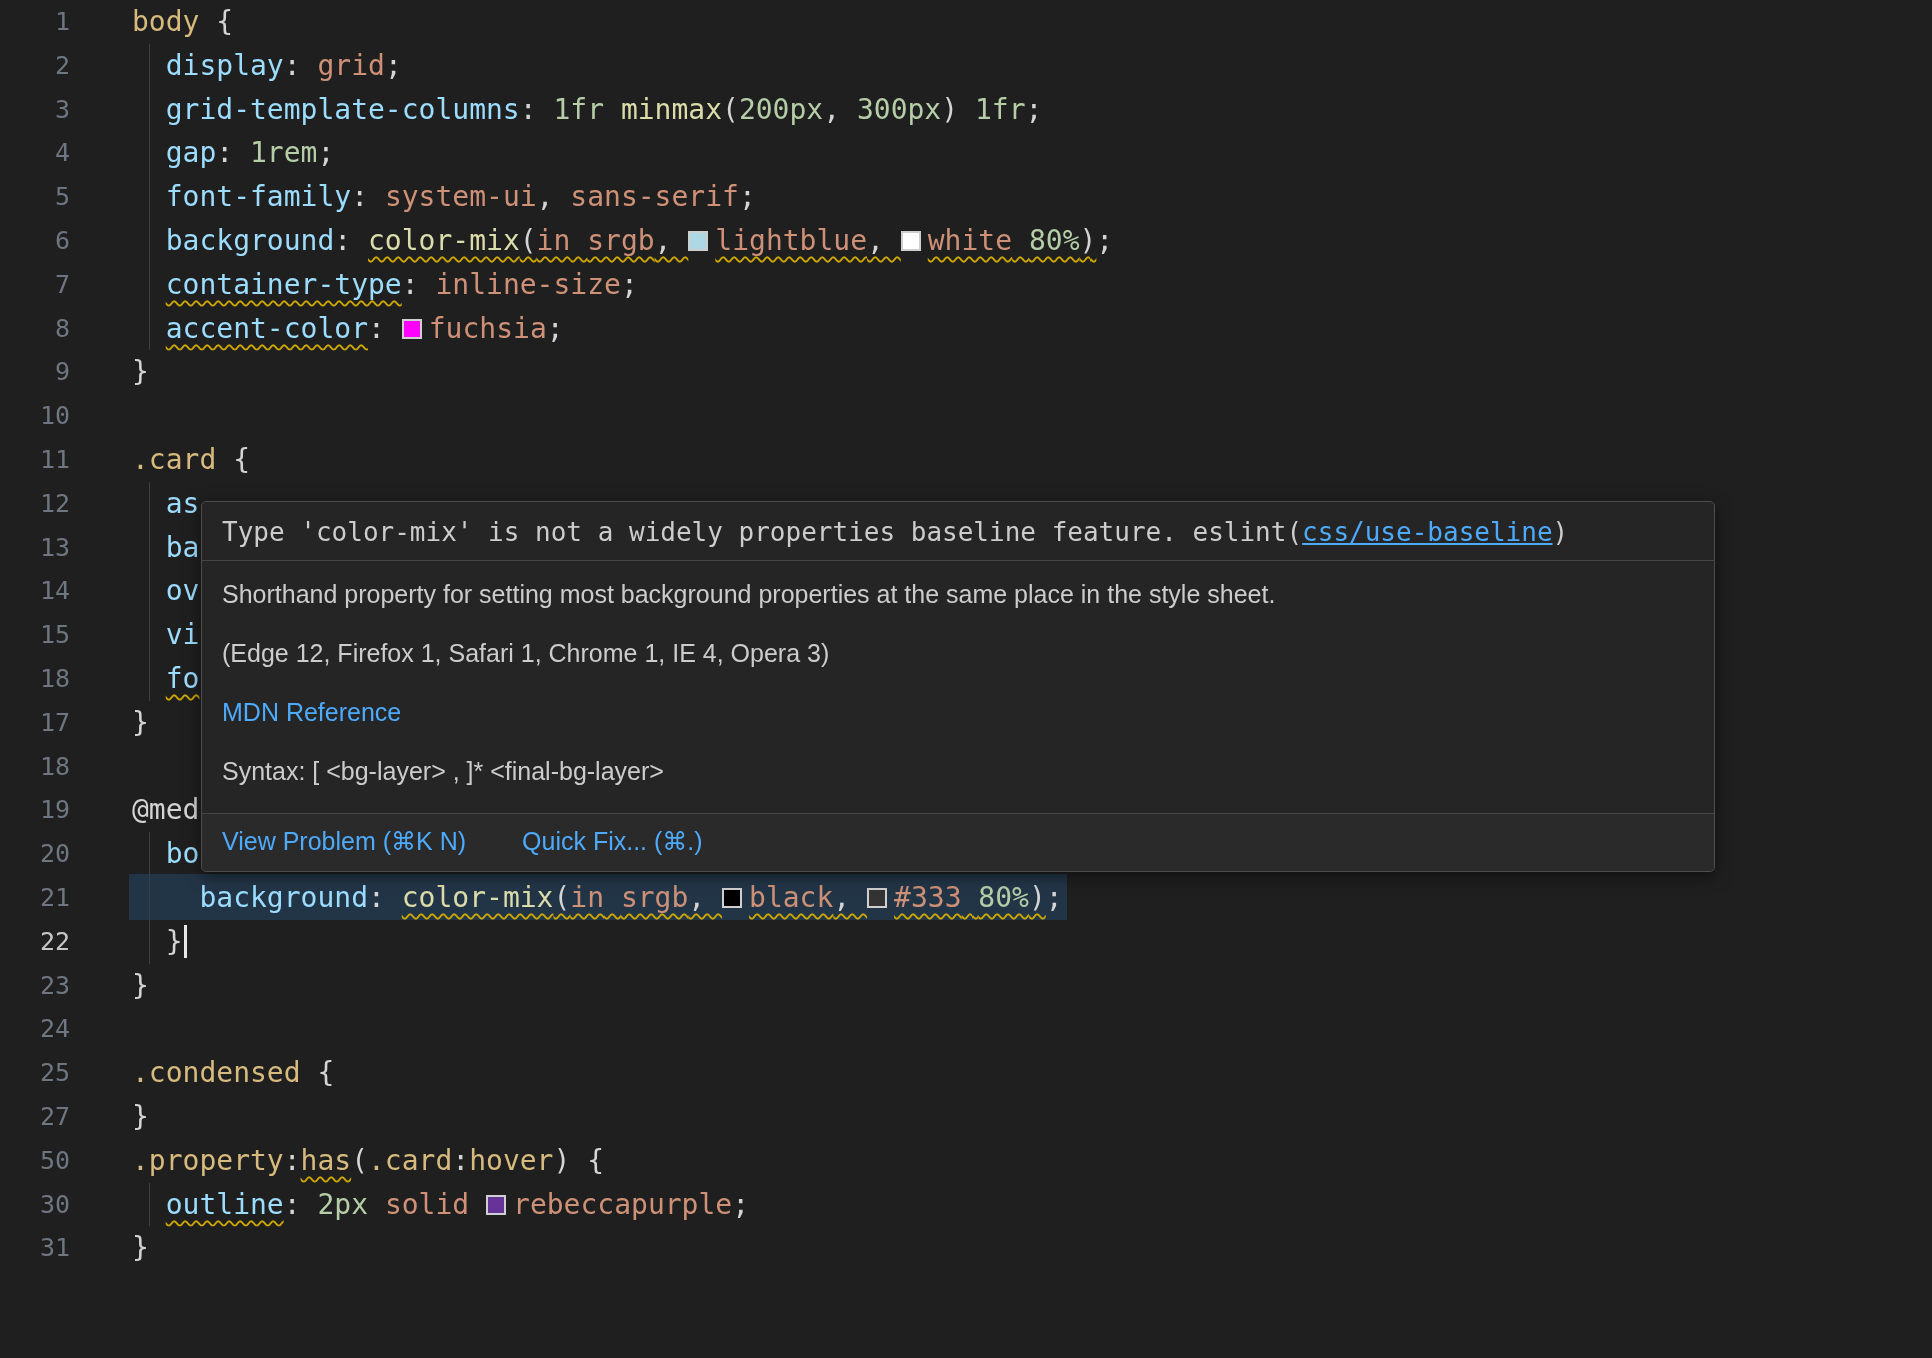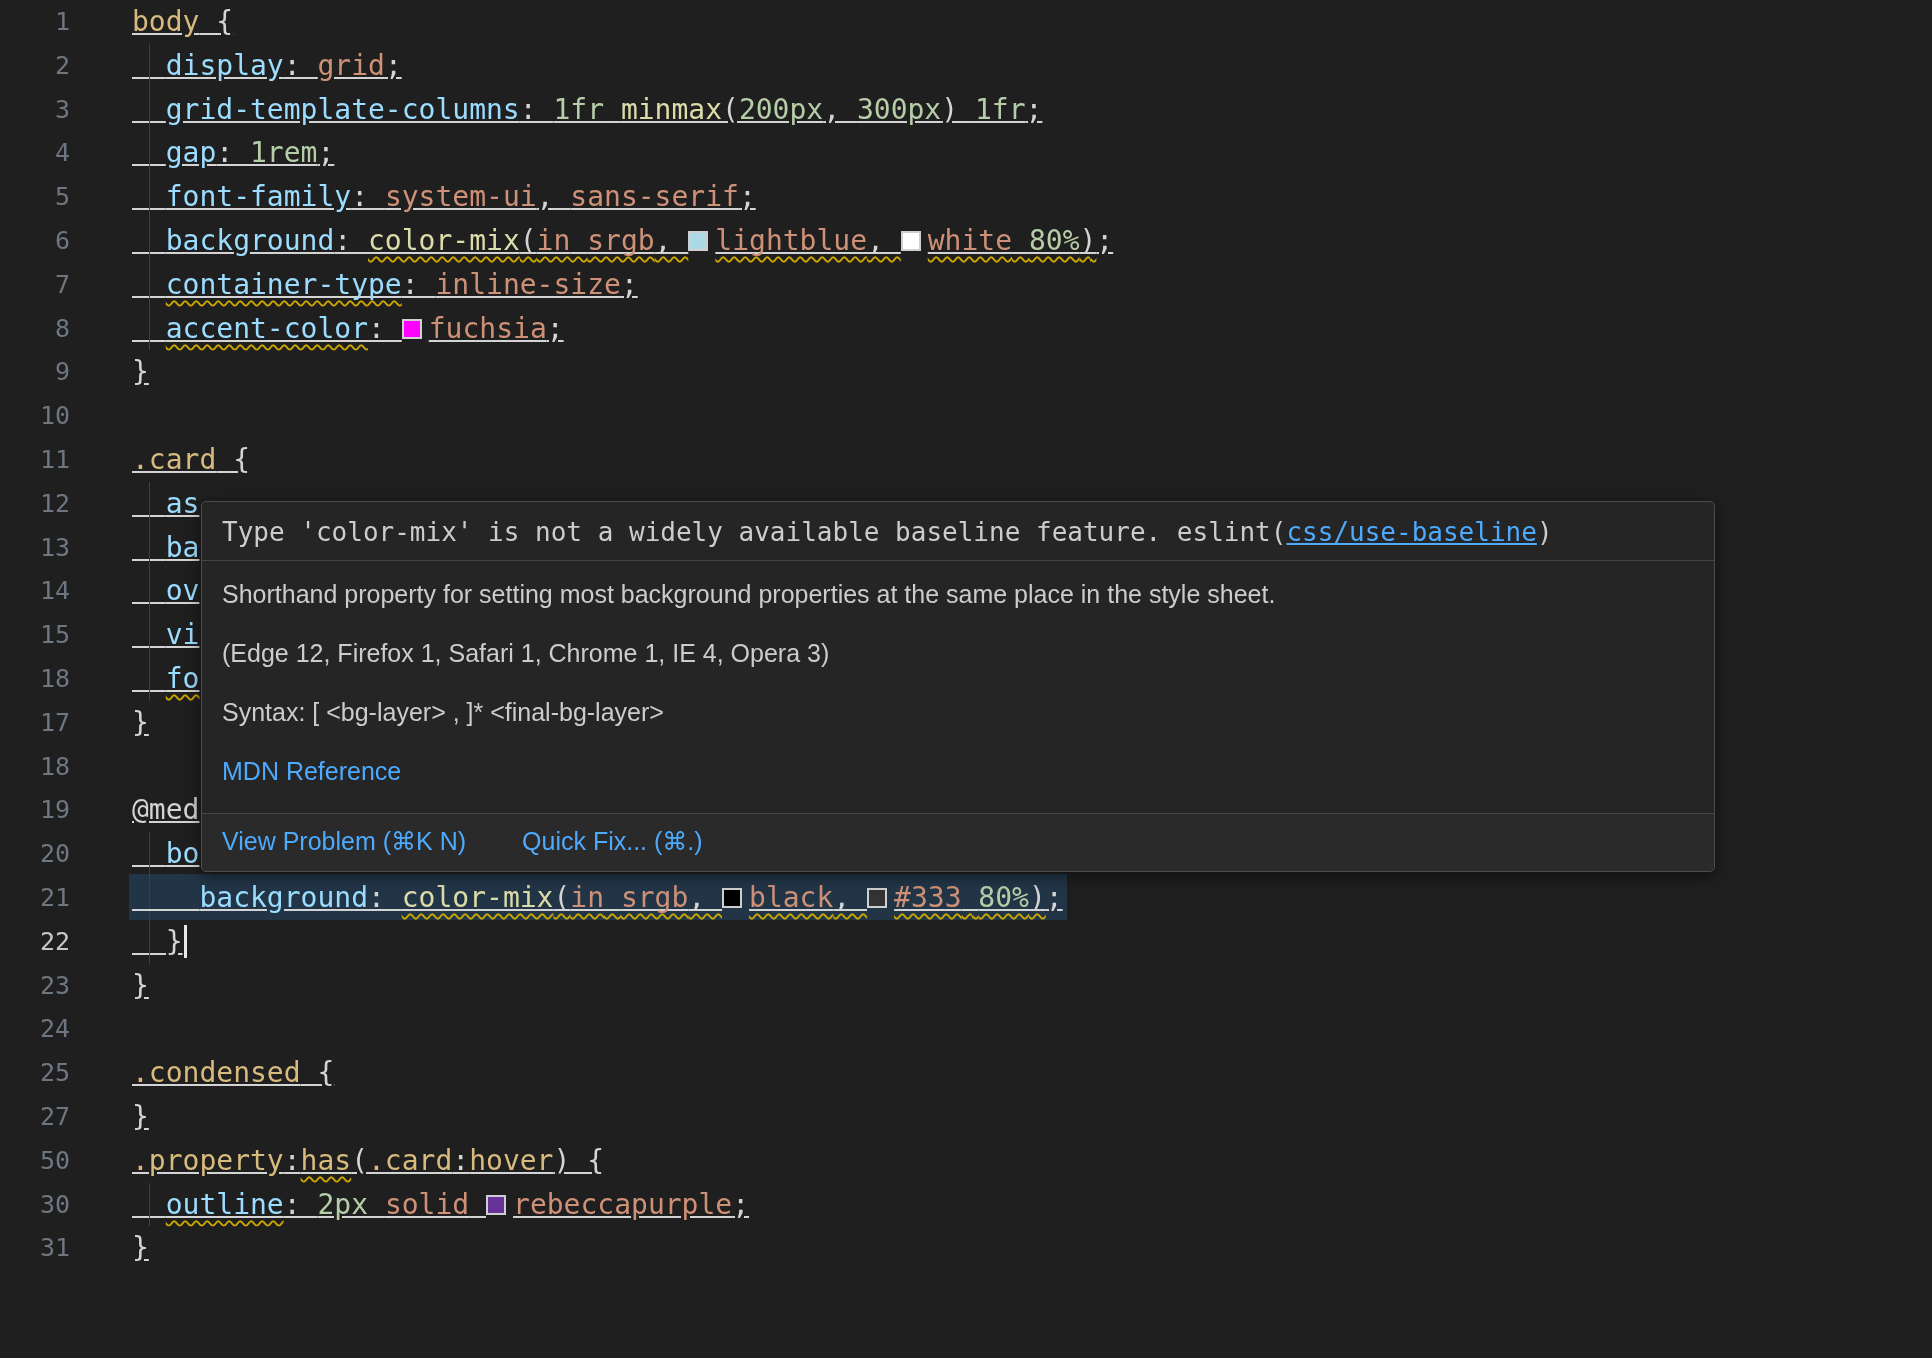--- a/index.html
+++ b/index.html
@@ -16,21 +16,21 @@
   }
   .editor{position:absolute;inset:0}
   .row{display:flex;height:43.8px}
   .gutter{
     flex:0 0 70px;text-align:right;font-size:25px;line-height:43.8px;
     color:var(--c-gutter);user-select:none;
   }
   .gutter.active{color:var(--c-gutter-active)}
   .code{
     position:relative;z-index:0;flex:1;padding-left:62px;white-space:pre;
-    font-size:28px;line-height:43.8px;color:var(--c-pun);text-decoration:underline;
+    font-size:28px;line-height:43.8px;color:var(--c-pun);
   }
   .tk-tag{color:var(--c-tag)} .tk-prop{color:var(--c-prop)} .tk-val{color:var(--c-val)}
   .tk-num{color:var(--c-num)} .tk-fn{color:var(--c-fn)} .tk-pun{color:var(--c-pun)}
   .sq{
     text-decoration-line:underline;text-decoration-style:wavy;
     text-decoration-color:var(--c-warn);text-decoration-thickness:1.5px;
     text-underline-offset:6px;text-decoration-skip-ink:none;
   }
   .swatch{
     display:inline-block;width:20px;height:20px;box-sizing:border-box;
@@ -187,28 +187,28 @@
         <div class="code"><span class="guide" style="left: calc(1ch + 62px);"></span><span class="tk-pun">  </span><span class="tk-prop sq">outline</span><span class="tk-pun">: </span><span class="tk-num">2px</span><span class="tk-pun"> </span><span class="tk-val">solid</span><span class="tk-pun"> </span><span class="swatch" style="background: rgb(102, 51, 153);"></span><span class="tk-val">rebeccapurple</span><span class="tk-pun">;</span></div>
       </div>
       <div class="row">
         <div class="gutter">31</div>
         <div class="code"><span class="tk-pun">}</span></div>
       </div>
     </div>
 
   <div class="tooltip">
     <div class="tt-title">
-      <span>Type 'color-mix' is not a widely available baseline feature. eslint(</span><a class="link u">css/use-baseline</a><span>)</span>
+      <span>Type 'color-mix' is not a widely properties baseline feature. eslint(</span><a class="link u">css/use-baseline</a><span>)</span>
     </div>
     <div class="tt-sep"></div>
     <div class="tt-body">
       <p>Shorthand property for setting most background properties at the same place in the style sheet.</p>
       <p>(Edge 12, Firefox 1, Safari 1, Chrome 1, IE 4, Opera 3)</p>
+      <p><a class="link">MDN Reference</a></p>
       <p>Syntax: [ &lt;bg-layer&gt; , ]* &lt;final-bg-layer&gt;</p>
-      <p><a class="link">MDN Reference</a></p>
     </div>
     <div class="tt-actions">
       <a class="link">View Problem (⌘K N)</a>
       <a class="link">Quick Fix... (⌘.)</a>
     </div>
   </div>
 
 </div>
 
 </body></html>

